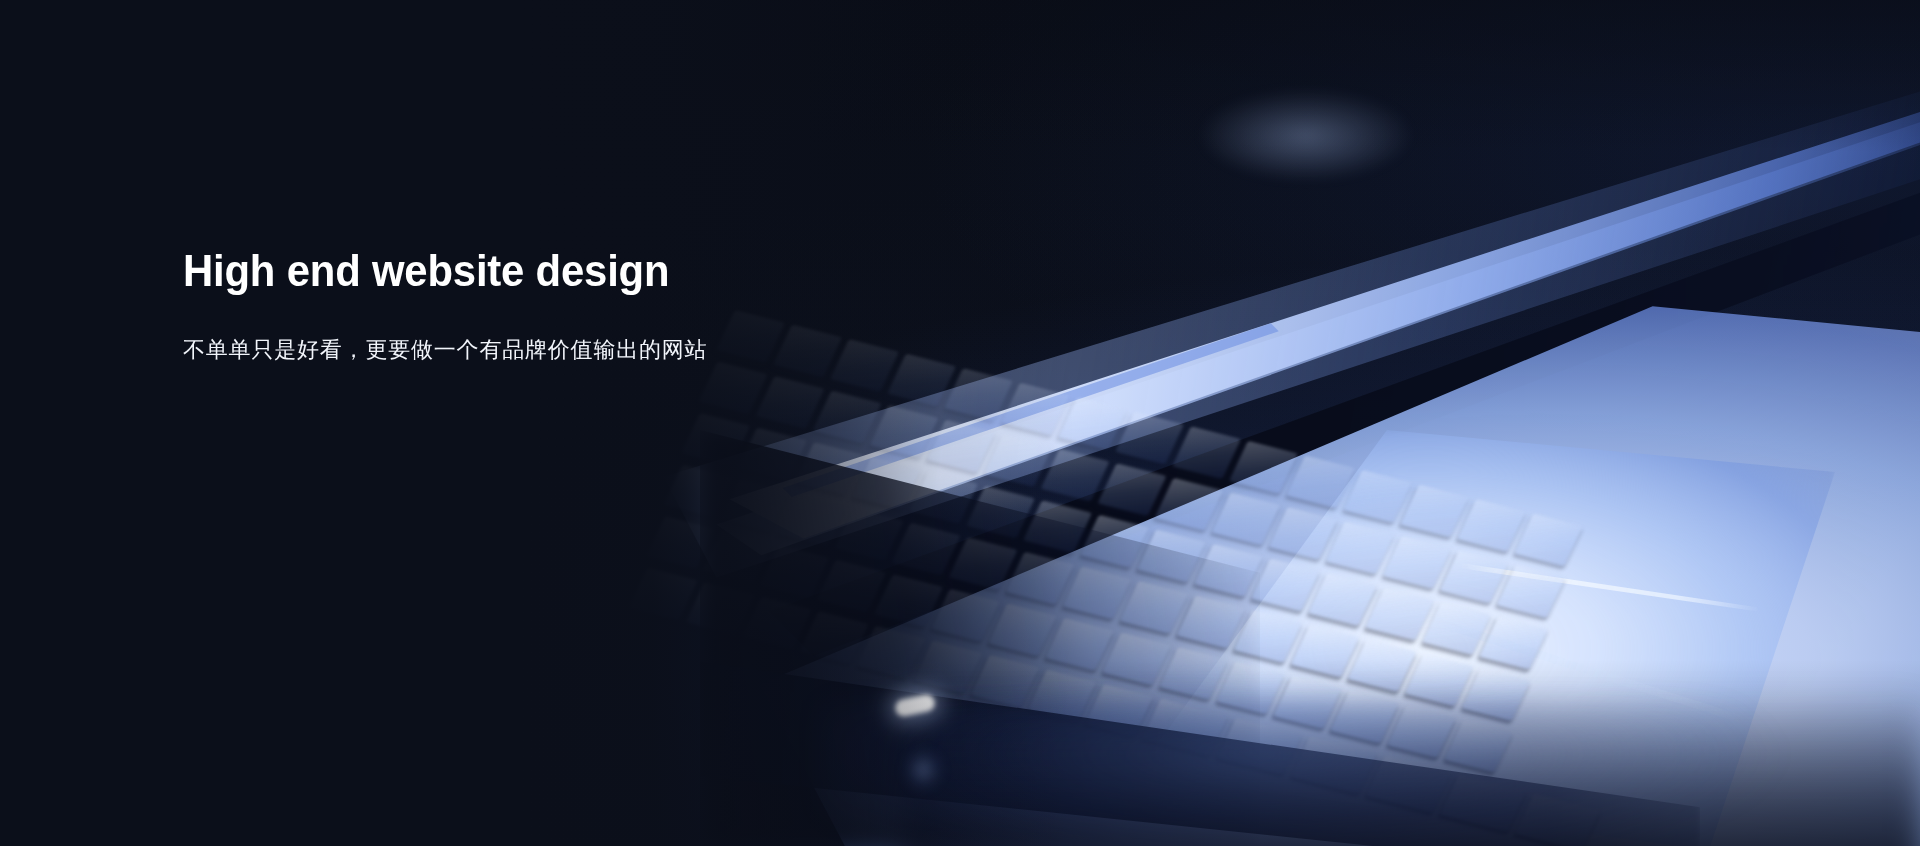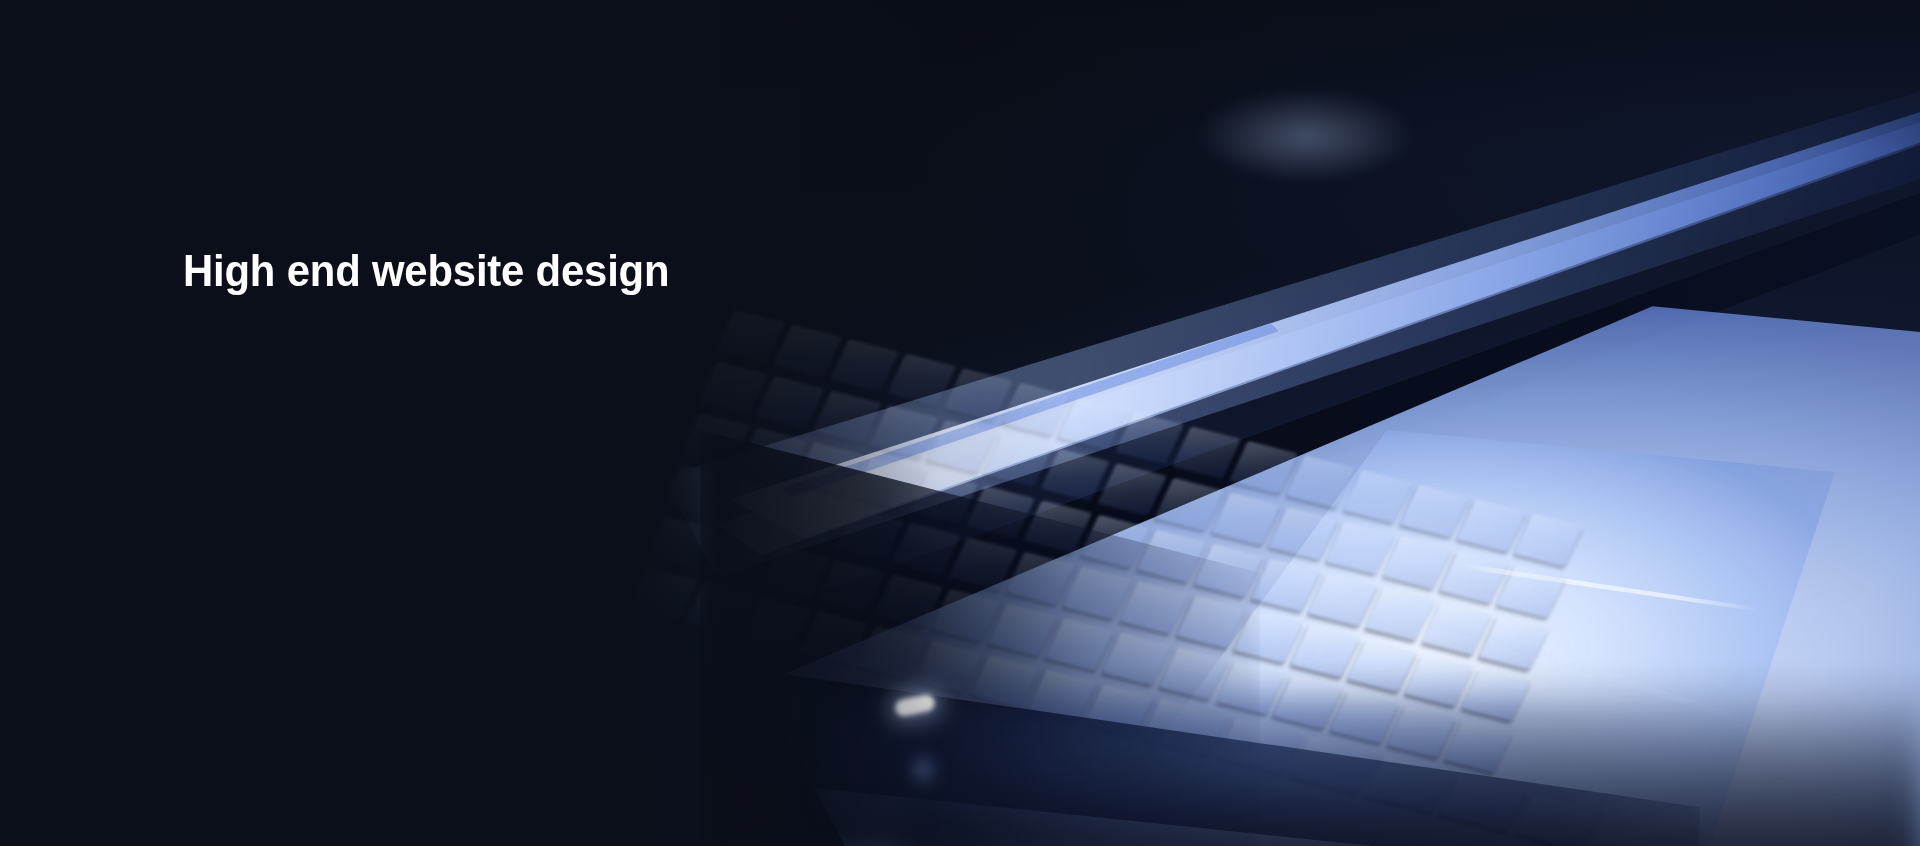--- a/index.html
+++ b/index.html
@@ -455,15 +455,16 @@
     <div class="floor-glow"></div>
 
     <div class="led"></div>
     <div class="led-reflect"></div>
 
     <div class="vignette"></div>
   </div>
 
   <div class="copy">
     <h1 class="headline-en">High end website design</h1>
+    <p class="subline-cn">不单单只是好看，更要做一个有品牌价值输出的网站</p>
   </div>
 
 </div>
 
 </body></html>

